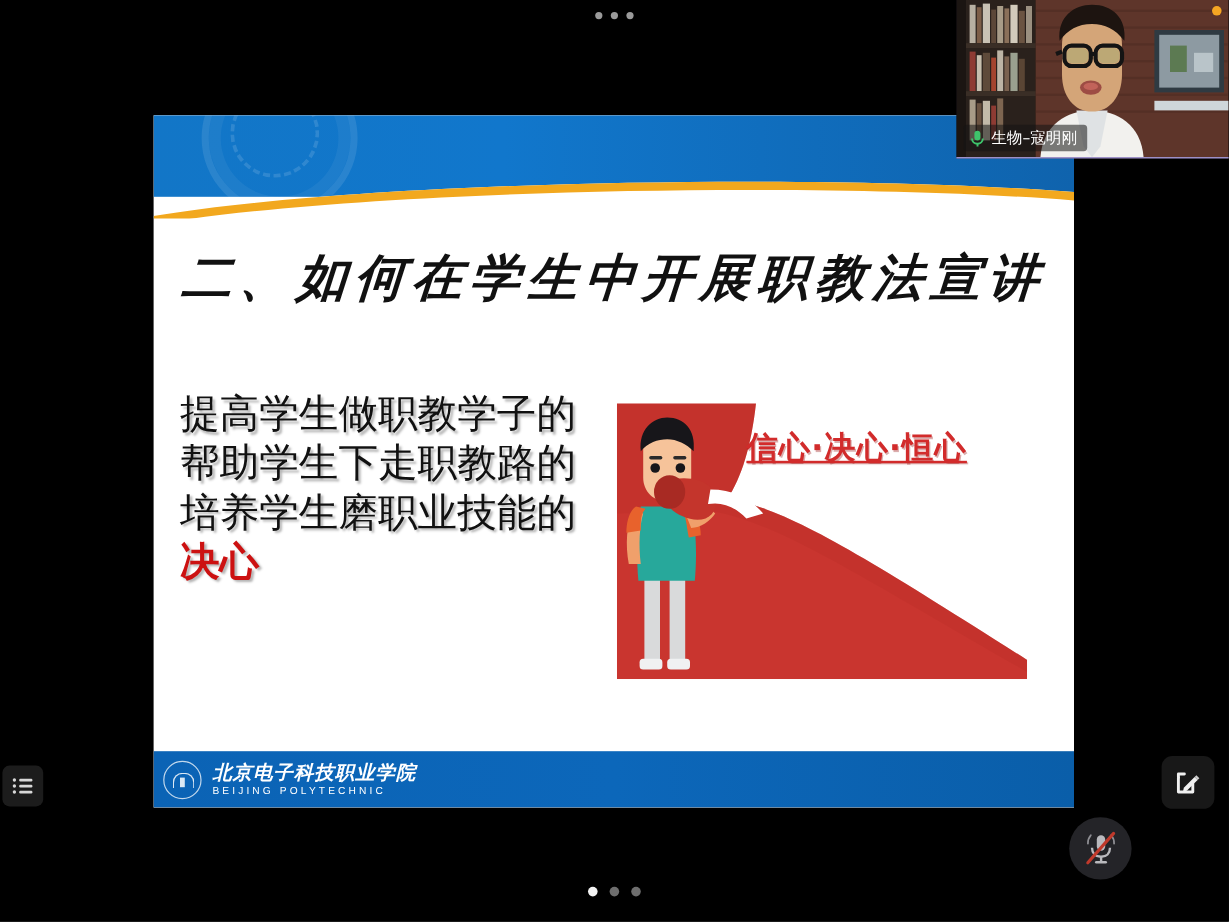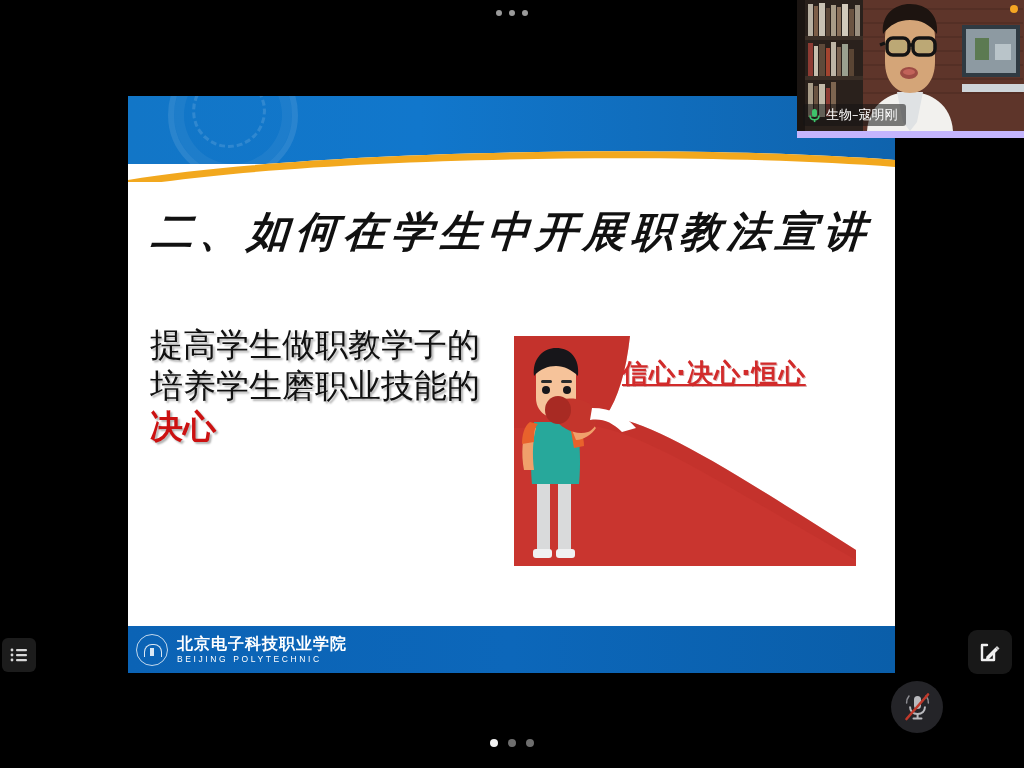--- a/index.html
+++ b/index.html
@@ -165,39 +165,40 @@
     width: 4px; height: 8px;
     background: rgba(255,255,255,0.85);
   }
   .logo-text { line-height: 1; }
   .logo-cn {
     font-family: "DejaVu Serif", "Liberation Serif", serif;
     font-weight: bold;
     font-size: 16px;
     color: #ffffff;
     letter-spacing: 1px;
+    font-style: italic;
     white-space: nowrap;
   }
   .logo-en {
     font-family: Liberation Sans, sans-serif;
     font-size: 8.5px;
     color: #ffffff;
     letter-spacing: 2.6px;
     margin-top: 3px;
     white-space: nowrap;
   }
 
   
   .video-tile {
     position: absolute;
     left: 797px; top: 0;
     width: 227px; height: 131px;
     background: #141014;
     overflow: hidden;
-    border-bottom: 7px solid #c4b5fd;
+    border-bottom: 1px solid #c4b5fd;
   }
   .video-bg {
     position: absolute;
     inset: 0;
   }
   .rec-dot {
     position: absolute;
     right: 6px; top: 5px;
     width: 8px; height: 8px;
     border-radius: 50%;
@@ -288,20 +289,21 @@
     </div>
     <svg class="banner-wave" viewBox="0 0 767 46" preserveAspectRatio="none">
       <path d="M0,44 C180,14 560,8 767,24 L767,46 L0,46 Z" fill="#ffffff"></path>
       <path d="M0,44 C180,14 560,8 767,24 L767,31 C560,15 180,21 0,51 Z" fill="#f2a81e"></path>
     </svg>
 
     <div class="slide-title">二、如何在学生中开展职教法宣讲</div>
 
     <div class="slide-body">
       <div class="body-line">提高学生做职教学子的</div>
+      <div class="body-line">帮助学生下走职教路的</div>
       <div class="body-line">培养学生磨职业技能的</div>
       <div class="body-line accent">决心</div>
     </div>
 
     <div class="illustration">
       <svg class="illus-svg" width="342" height="230" viewBox="0 0 342 230">
 
         <path d="M0,0 L116,0 C112,36 104,62 92,80 C140,86 210,130 342,214 L342,230 L0,230 Z" fill="#c9352f"></path>
         <path d="M0,0 L116,0 C112,36 104,62 92,80 C140,86 210,130 342,214 L342,224 C205,146 136,100 80,90 L0,92 Z" fill="#b92d28" opacity="0.35"></path>
 

